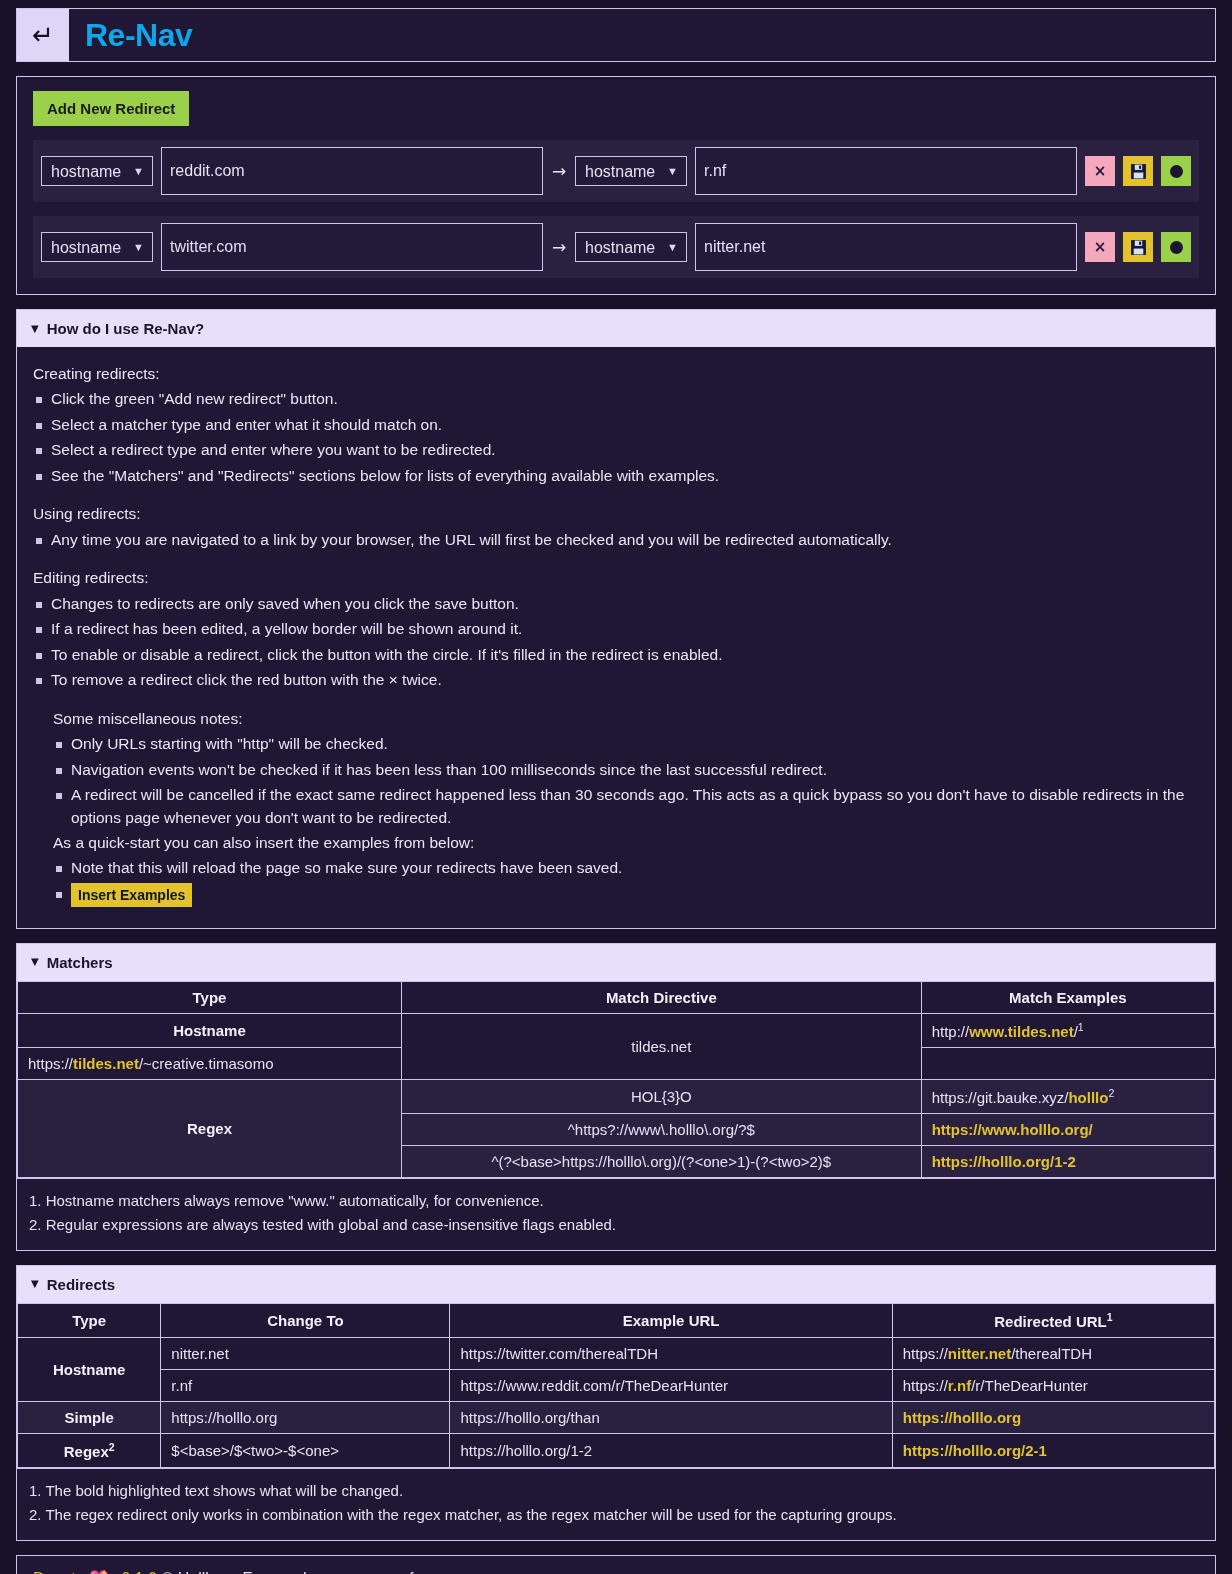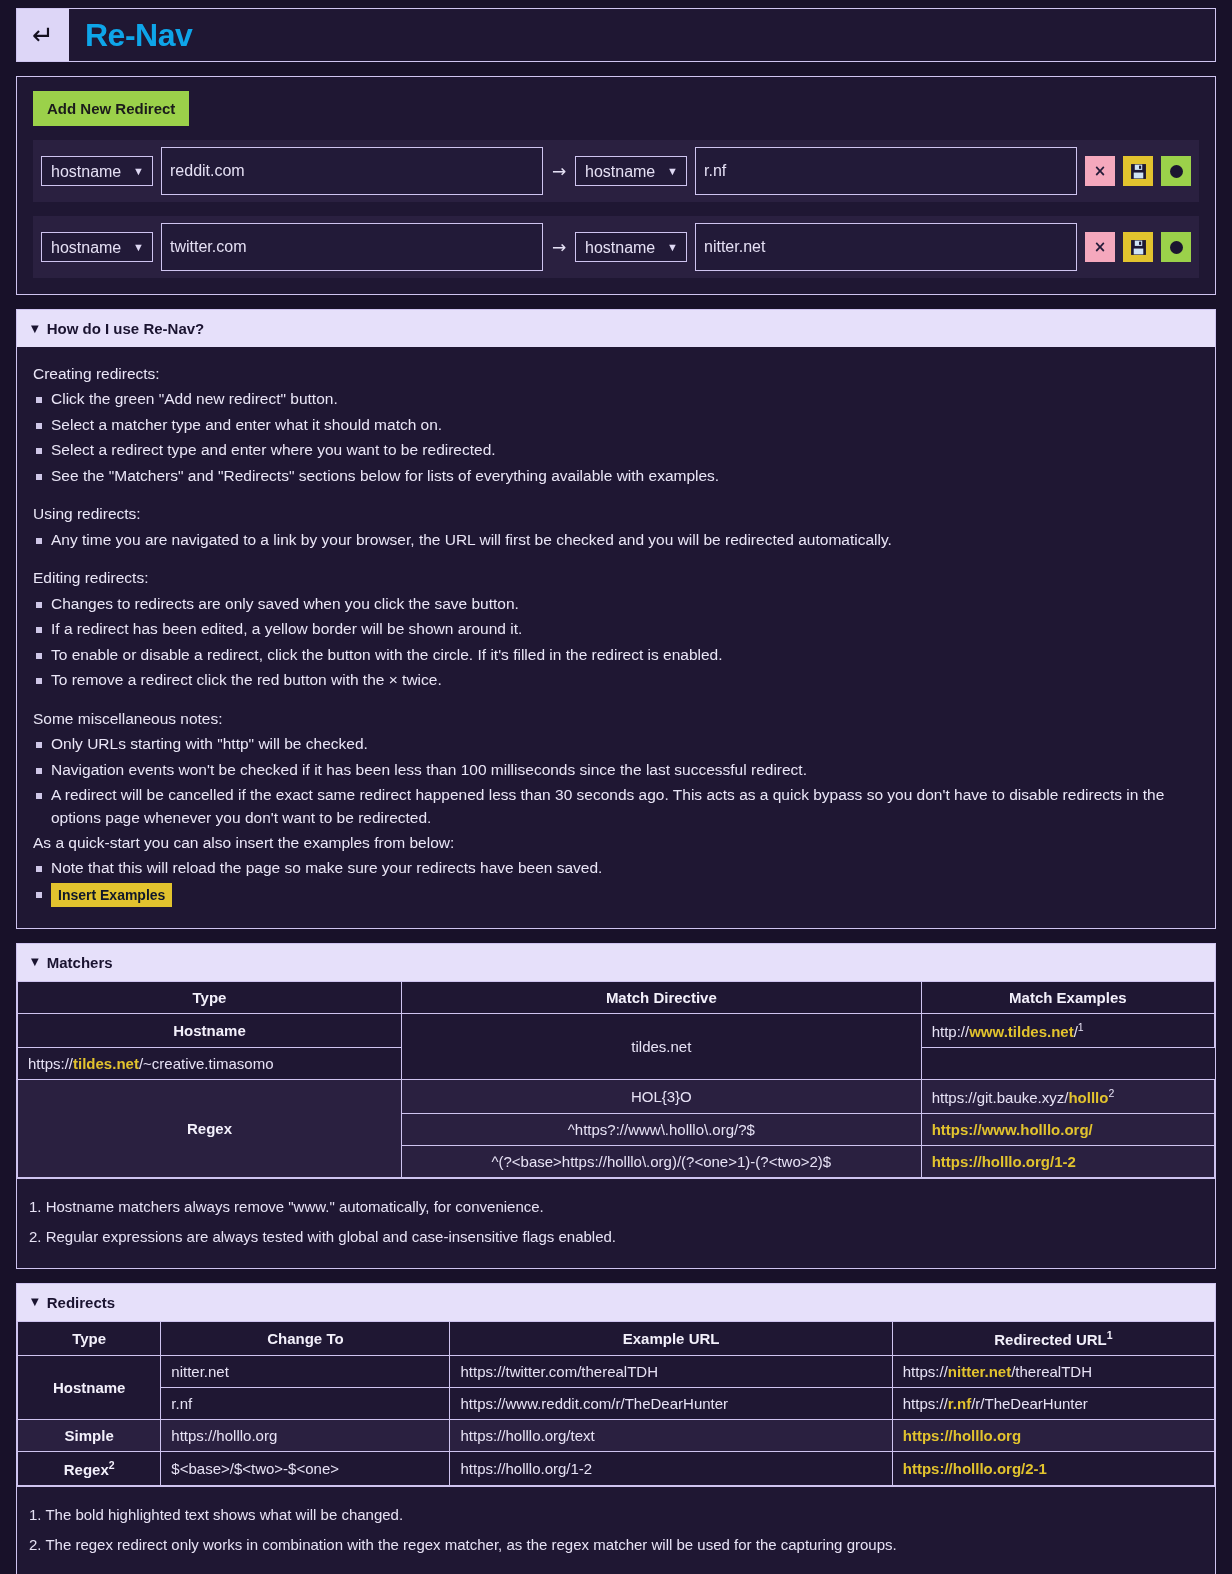--- a/index.html
+++ b/index.html
@@ -114,21 +114,21 @@
     font-weight: bold;
     font-size: 15px;
     padding: 10px 14px;
     display: flex; align-items: center; gap: 8px;
     cursor: pointer;
   }
   .sec-head .tri { font-size: 10px; line-height: 1; font-family:"DejaVu Sans",sans-serif;}
   .sec-body { padding: 16px 16px 18px 16px; font-size: 15.5px; line-height: 1.45; }
 
   .grp { margin-bottom: 16px; }
-  .grp:last-child { margin-bottom: 0; }
+  .grp:last-child { margin-bottom: 0; margin-left: 20px; }
   .grp p { margin: 0 0 3px 0; color: #eae6f7; }
   .grp ul { margin: 0; padding: 0; list-style: none; }
   .grp li {
     position: relative; padding-left: 18px; margin: 3px 0;
     color: #eae6f7;
   }
   .grp li::before {
     content: ""; position: absolute; left: 3px; top: 9px;
     width: 6px; height: 6px; background: #cfc7e8;
   }
@@ -148,21 +148,21 @@
   td.c { text-align: center; }
   td.tp, th.tp { text-align: center; font-weight: bold; color: #f3f0fb; }
   .hl { color: #e2c32e; font-weight: bold; }
   sup { font-size: 70%; }
   .notes {
     border-top: 1px solid #cfc4f0;
     padding: 9px 12px 11px 12px;
     font-size: 15px; line-height: 1.5;
     color: #e7e2f5;
   }
-  .notes div { margin: 8px 0; }
+  .notes div { margin: 2px 0; }
 
   
   .footer {
     border: 1px solid #cfc4f0;
     background: #1f1733;
     padding: 13px 16px;
     font-size: 16px;
     color: #e8e4f5;
   }
   .footer a { color: #e2c32e; text-decoration: underline; }
@@ -342,21 +342,21 @@
             <td><span><span>https://</span><span class="hl">nitter.net</span><span>/therealTDH</span></span></td>
           </tr>
           <tr>
             <td>r.nf</td>
             <td>https://www.reddit.com/r/TheDearHunter</td>
             <td><span><span>https://</span><span class="hl">r.nf</span><span>/r/TheDearHunter</span></span></td>
           </tr>
           <tr class="alt">
             <th class="tp" rowspan="1">Simple</th>
             <td>https://holllo.org</td>
-            <td>https://holllo.org/text</td>
+            <td>https://holllo.org/than</td>
             <td><span><span class="hl">https://holllo.org</span></span></td>
           </tr>
           <tr>
             <th class="tp" rowspan="1">Regex<sup>2</sup></th>
             <td>$&lt;base&gt;/$&lt;two&gt;-$&lt;one&gt;</td>
             <td>https://holllo.org/1-2</td>
             <td><span><span class="hl">https://holllo.org/2-1</span></span></td>
           </tr>
         </tbody>
     </table>

